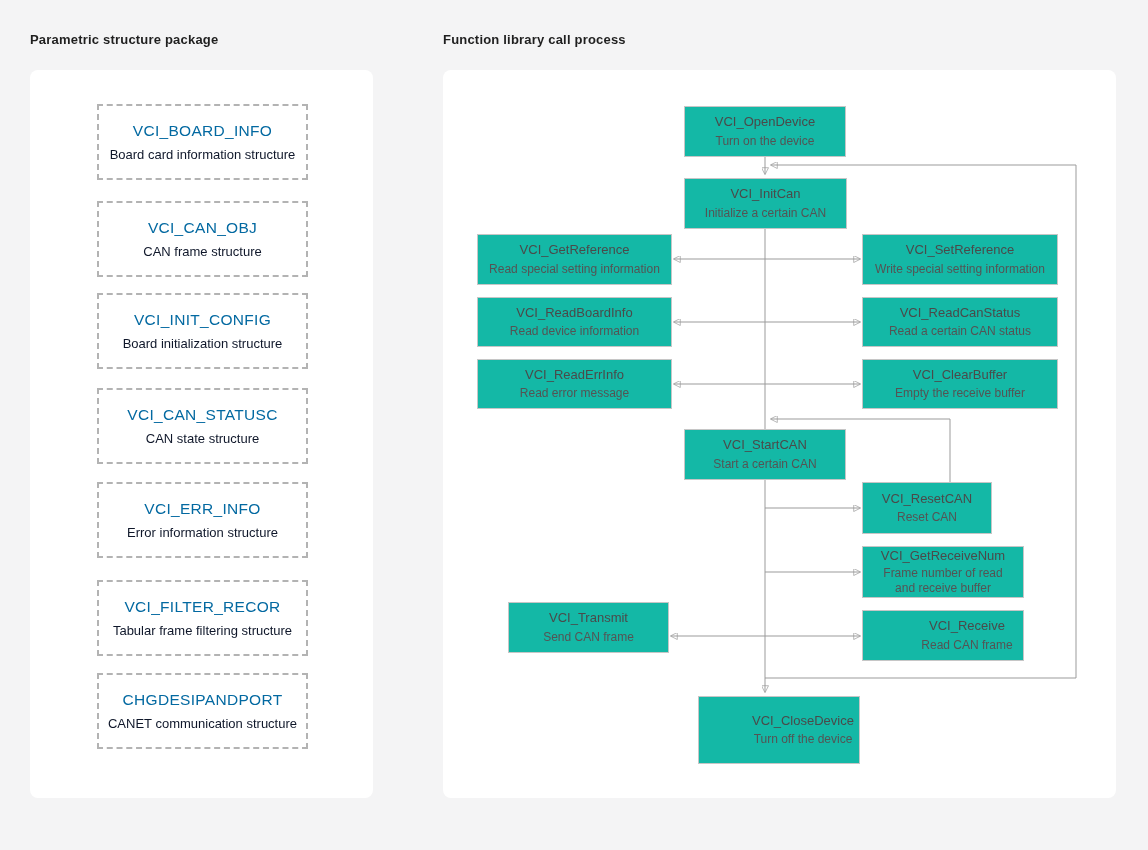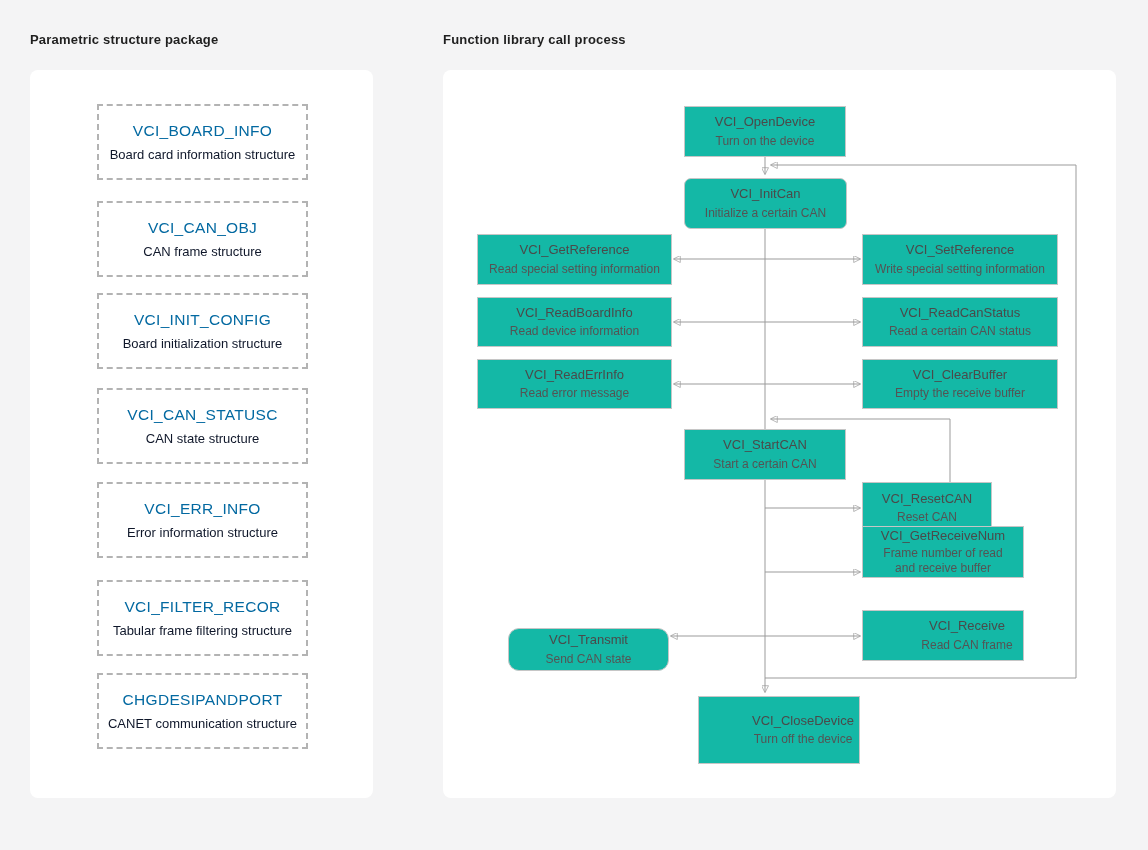--- a/index.html
+++ b/index.html
@@ -152,21 +152,21 @@
 
       <path d="M322,566 L228,566" marker-end="url(#arr)"></path>
       <path d="M322,566 L417,566" marker-end="url(#arr)"></path>
     </svg>
 
     <div class="flow-node" style="left:241px; top:36px;  width:162px; height:51px;">
       <div class="n-name">VCI_OpenDevice</div>
       <div class="n-desc">Turn on the device</div>
     </div>
 
-    <div class="flow-node" style="left:241px; top:108px; width:163px; height:51px;border-radius:7px;">
+    <div class="flow-node" style="left:241px; top:108px; width:163px; height:51px;">
       <div class="n-name">VCI_InitCan</div>
       <div class="n-desc">Initialize a certain CAN</div>
     </div>
 
     <div class="flow-node" style="left:34px;  top:164px; width:195px; height:51px;">
       <div class="n-name">VCI_GetReference</div>
       <div class="n-desc">Read special setting information</div>
     </div>
     <div class="flow-node" style="left:419px; top:164px; width:196px; height:51px;">
       <div class="n-name">VCI_SetReference</div>
@@ -194,28 +194,28 @@
     <div class="flow-node" style="left:241px; top:359px; width:162px; height:51px;">
       <div class="n-name">VCI_StartCAN</div>
       <div class="n-desc">Start a certain CAN</div>
     </div>
 
     <div class="flow-node" style="left:419px; top:412px; width:130px; height:52px;">
       <div class="n-name">VCI_ResetCAN</div>
       <div class="n-desc">Reset CAN</div>
     </div>
 
-    <div class="flow-node" style="left:419px; top:456px; width:162px; height:52px; gap:1px;">
+    <div class="flow-node" style="left:419px; top:476px; width:162px; height:52px; gap:1px;">
       <div class="n-name">VCI_GetReceiveNum</div>
       <div class="n-desc narrow">Frame number of read and receive buffer</div>
     </div>
 
-    <div class="flow-node" style="left:65px;  top:558px; width:161px; height:43px;border-radius:11px;">
+    <div class="flow-node" style="left:65px;  top:532px; width:161px; height:51px;">
       <div class="n-name">VCI_Transmit</div>
-      <div class="n-desc">Send CAN state</div>
+      <div class="n-desc">Send CAN frame</div>
     </div>
     <div class="flow-node" style="left:419px; top:540px; width:162px; height:51px;padding-left:48px;">
       <div class="n-name">VCI_Receive</div>
       <div class="n-desc">Read CAN frame</div>
     </div>
 
     <div class="flow-node" style="left:255px; top:626px; width:162px; height:68px;padding-left:48px;">
       <div class="n-name">VCI_CloseDevice</div>
       <div class="n-desc">Turn off the device</div>
     </div>

